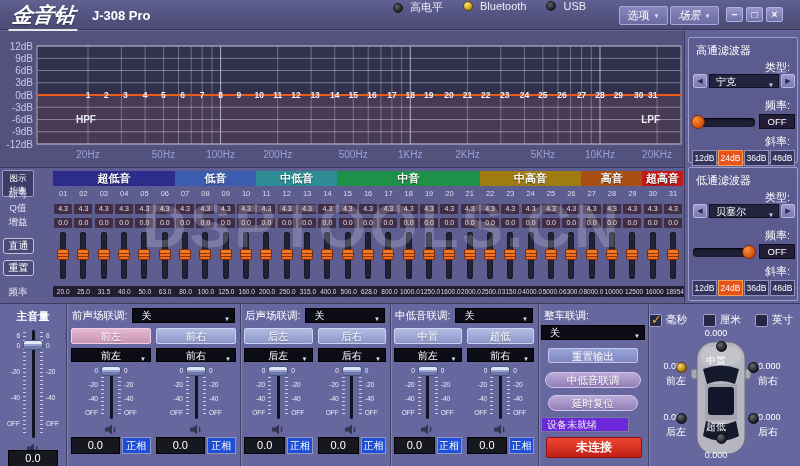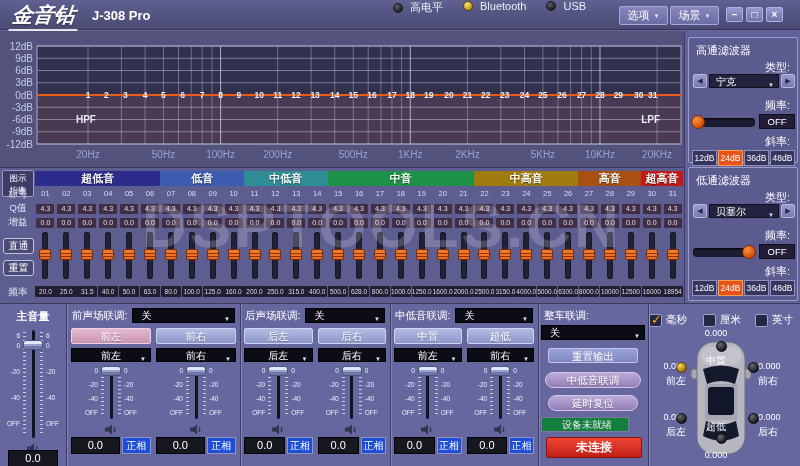--- a/index.html
+++ b/index.html
@@ -17,37 +17,37 @@
   #indicators{position:absolute;left:393px;top:0;height:30px;display:flex;align-items:flex-start;gap:20px;}
   .indicator{display:flex;align-items:center;gap:7px;}
   .led{width:10px;height:10px;border-radius:50%;border:1px solid #16161f;
     background:radial-gradient(circle at 35% 30%,#5e5e66,#1c1c22 75%);}
   .led.on{background:radial-gradient(circle at 35% 30%,#ffe37a,#ba8d0c 80%);border-color:#5e4703;}
   .ind-label{font-size:11px;color:#eceef8;}
   .menu-btn{position:absolute;top:6px;height:19px;width:49px;border:1px solid #a8a8d8;border-radius:2px;
     background:linear-gradient(180deg,#8787bd,#6c6ca2);color:#fff;font-size:11px;
     display:flex;align-items:center;justify-content:center;gap:4px;cursor:pointer;}
   .menu-btn .caret{font-size:6px;color:#e8e8ff;}
-  #menu-options{left:619px;} #menu-scenes{left:670px;}
+  #menu-options{left:619px;} #menu-scenes{left:670px;font-style:italic;}
   #winbtns{position:absolute;left:726px;top:7px;display:flex;gap:3px;}
   .winbtn{width:17px;height:15px;border:1px solid #b2b2e2;border-radius:2px;color:#fff;
     background:linear-gradient(180deg,#9a9ad0,#7272aa);font-size:10px;font-weight:bold;
     display:flex;align-items:center;justify-content:center;line-height:1;cursor:pointer;}
 
   
   #graph-panel{position:absolute;left:0;top:31px;width:684px;height:136px;background:#52527d;}
   #graph-svg{position:absolute;left:0;top:1px;}
 
   
   #eq-panel{position:absolute;left:0;top:167px;width:684px;height:136px;background:#5d5d90;border-top:1px solid #3b3b5e;}
   #lbl-graphiceq{position:absolute;left:2px;top:2px;width:32px;height:27px;border:1px solid #9a9ac4;
     background:#3c3c66;color:#fff;font-size:8.5px;line-height:12px;text-align:center;border-radius:2px;padding-top:1px;}
   .rowlbl{position:absolute;left:2px;width:32px;text-align:center;font-size:9.5px;color:#e4e6f4;}
   #eq-rows{position:absolute;left:35px;top:0;width:648px;height:136px;}
-  .eqrow{position:absolute;left:0;width:100%;display:flex;}
+  .eqrow{position:absolute;left:0;width:100%;display:flex;padding-left:18px;}
   #eq-groups{top:3px;height:15px;}
   .grp{height:15px;line-height:15px;text-align:center;color:#fff;font-size:11px;font-weight:bold;
     text-shadow:0 1px 1px rgba(0,0,0,.5);}
   #eq-idx{top:20px;height:12px;} 
   #eq-idx .cell{flex:1;text-align:center;font-size:7.5px;color:#dcdeee;line-height:12px;}
   #eq-q{top:34px;height:13px;} #eq-gain{top:48px;height:13px;}
   .cellbox{flex:1;display:flex;align-items:center;justify-content:center;}
   .vbox{width:18px;height:10px;background:#3f2e46;border-radius:1px;color:#ead9e6;font-size:7px;
     line-height:10px;text-align:center;}
   #eq-faders{top:62px;height:52px;}
@@ -142,22 +142,22 @@
   #vehicle{position:absolute;left:538px;top:0;width:110px;height:163px;}
   #veh-label{position:absolute;left:6px;top:5px;font-size:10.5px;color:#fff;}
   #veh-drop{position:absolute;left:3px;top:21px;width:104px;}
   .vbtn{position:absolute;color:#fff;text-align:center;cursor:pointer;}
   #btn-resetout{left:10px;top:44px;width:90px;height:15px;font-size:10.5px;line-height:14px;border:1px solid #c0c8ee;
     border-radius:2px;background:linear-gradient(180deg,#9ba4d9,#7e87bf);}
   .pill{border-radius:8px;border:1px solid #d2c6e8;background:linear-gradient(180deg,#bcabd8,#927eb6);
     font-size:10.5px;line-height:15px;text-shadow:0 1px 1px rgba(0,0,0,.3);}
   #btn-delaycustom{left:7px;top:68px;width:96px;height:16px;}
   #btn-delayreset{left:10px;top:91px;width:90px;height:16px;}
-  #veh-status{position:absolute;left:3px;top:113px;width:88px;height:15px;background:#15803d;
-    border:1px solid #7a7aa0;color:#eaeaf4;font-size:10px;line-height:13px;padding-left:20px;}
+  #veh-status{position:absolute;left:3px;top:113px;width:88px;height:15px;background:#6d28d9;
+    border:1px solid #7a7aa0;color:#eaeaf4;font-size:10px;line-height:13px;padding-left:5px;}
   #btn-connect{left:8px;top:133px;width:96px;height:21px;font-size:12px;font-weight:bold;line-height:19px;
     border:1px solid #8c1210;border-radius:2px;background:linear-gradient(180deg,#ef4633,#c01f16);}
 
   
   #delayzone{position:absolute;left:648px;top:0;width:152px;height:163px;}
   .unit{position:absolute;top:9px;display:flex;align-items:center;gap:4px;}
   .cb{width:13px;height:13px;background:#262645;border:1px solid #a0a0c8;border-radius:2px;position:relative;cursor:pointer;}
   .cb .check{position:absolute;left:1px;top:-3px;color:#f0b020;font-size:13px;font-weight:bold;}
   .unit-label{font-size:10.5px;color:#fff;}
   #car-svg{position:absolute;left:42px;top:35px;}

